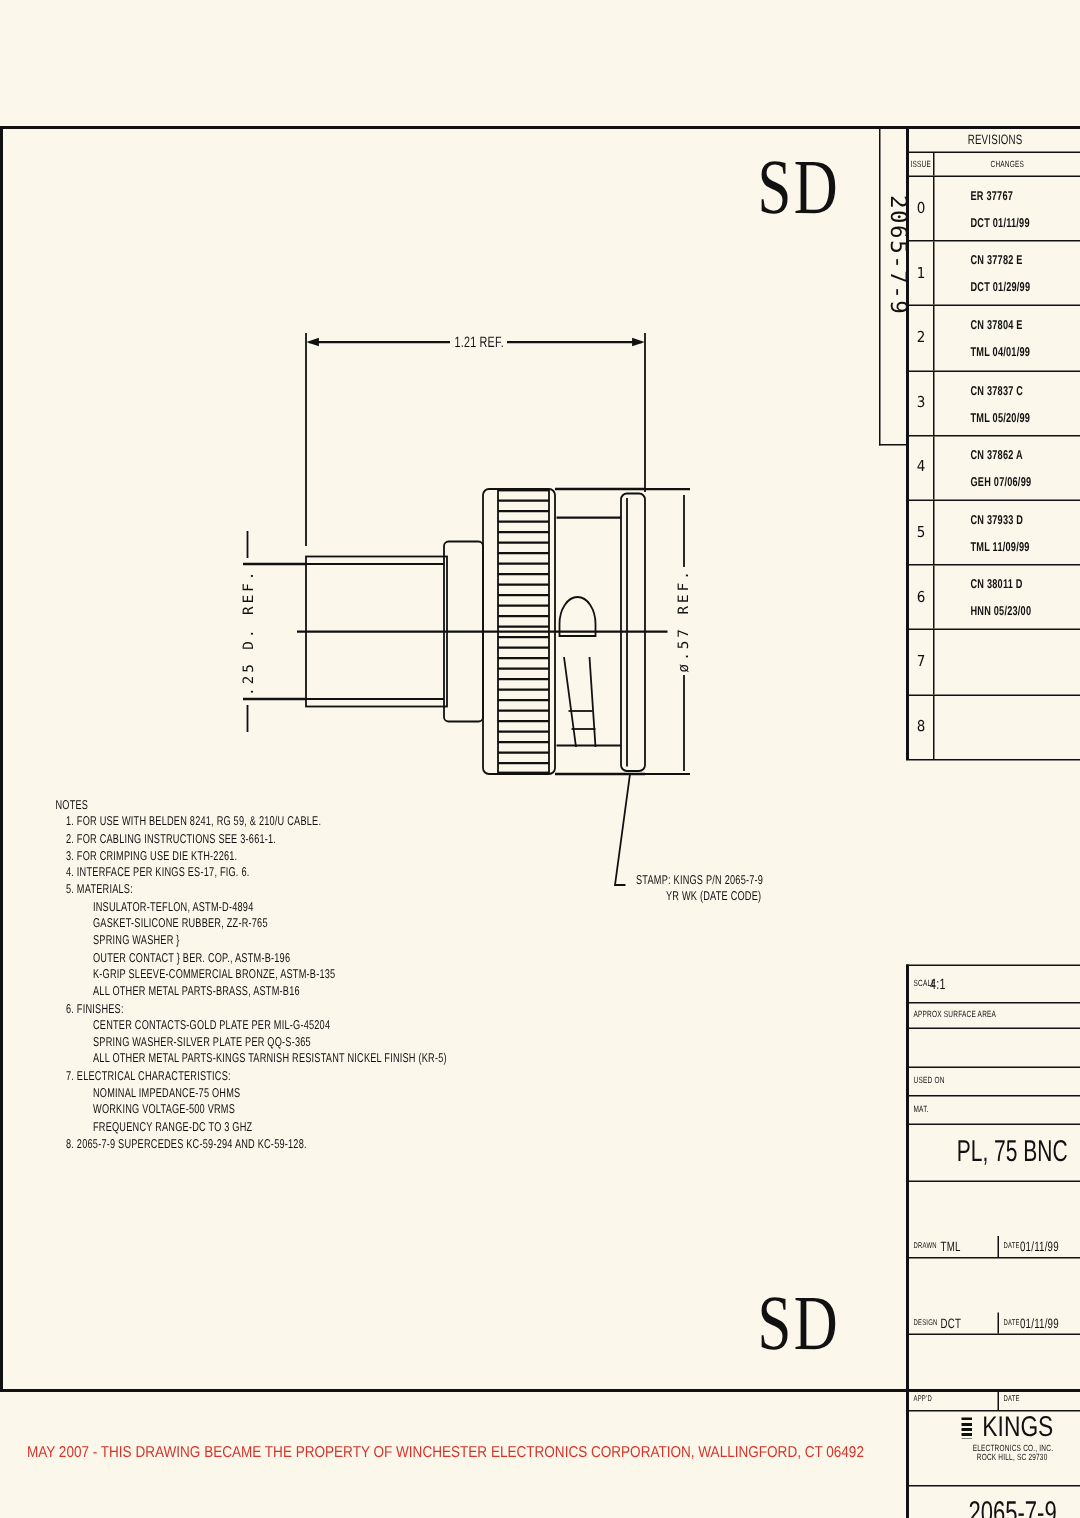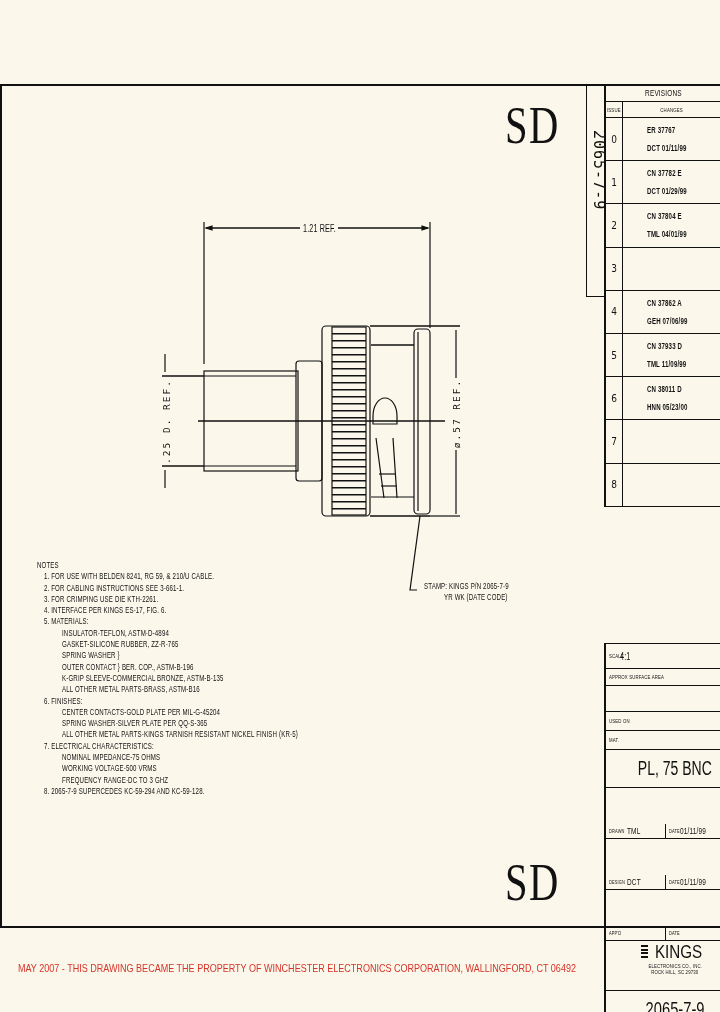--- a/index.html
+++ b/index.html
@@ -23,21 +23,21 @@
 
   
   .tb { position: absolute; left: 604px; top: 643px; width: 140px; border-left: 2px solid #111; border-top: 1.5px solid #111; }
   .tb-row { border-bottom: 1.5px solid #111; display: flex; align-items: center; padding-left: 3px; }
   .tb-split { display: flex; border-bottom: 1.5px solid #111; height: 15px; margin-top: 36px; }
   .tb-split > div { display: flex; align-items: center; padding-left: 3px; }
   .tb-split > div:first-child { width: 60px; border-right: 1.5px solid #111; }
   .big { font-family: "Liberation Sans", sans-serif; font-size: 20px; transform: scaleX(0.7); transform-origin: center; white-space: nowrap; }
   .kings { font-family: "Liberation Sans", sans-serif; font-size: 19px; transform: scaleX(0.8); }
 
-  .notes { position: absolute; left: 37px; top: 560px; }
+  .notes { position: absolute; left: 37px; top: 531px; }
   .notes .ln { height: 11.3px; line-height: 11.3px; }
   .footer { position: absolute; left: 18px; top: 962px; color: #d6342a; font-family: "Liberation Sans", sans-serif; font-size: 10.5px; transform: scaleX(0.86); transform-origin: left center; white-space: nowrap; }
 </style>
 </head>
 <body>
 
 <div class="frame"></div>
 
 <div class="sd" style="left:505px; top:100px;">SD</div>
 <div class="vbox"></div>
@@ -188,20 +188,24 @@
       </div>
       <div class="rev-row">
         <div class="num">2</div>
      <div class="chg">
        <span class="cad">CN  37804  E</span>
        <span class="cad">TML  04/01/99</span>
      </div>
       </div>
       <div class="rev-row">
         <div class="num">3</div>
+     <div class="chg">
+       <span class="cad">CN  37837  C</span>
+       <span class="cad">TML  05/20/99</span>
+     </div>
       </div>
       <div class="rev-row">
         <div class="num">4</div>
      <div class="chg">
        <span class="cad">CN  37862  A</span>
        <span class="cad">GEH  07/06/99</span>
      </div>
       </div>
       <div class="rev-row">
         <div class="num">5</div>

